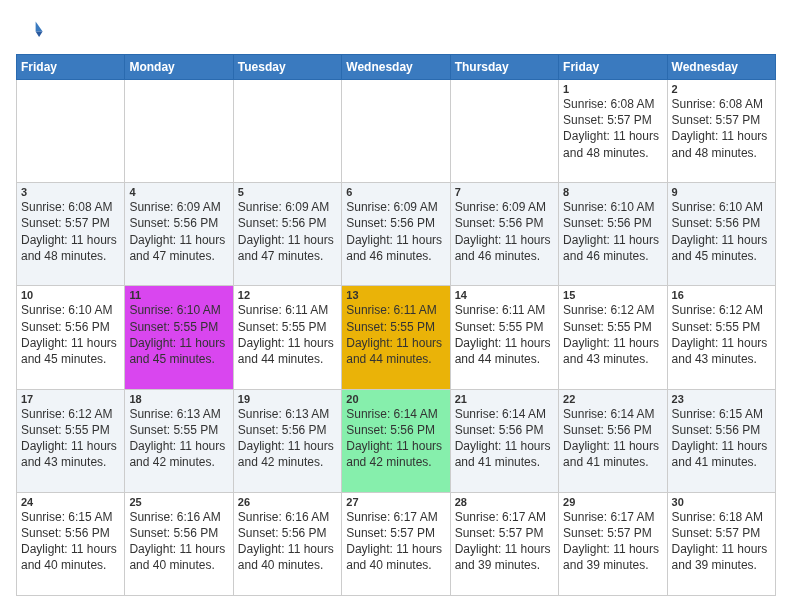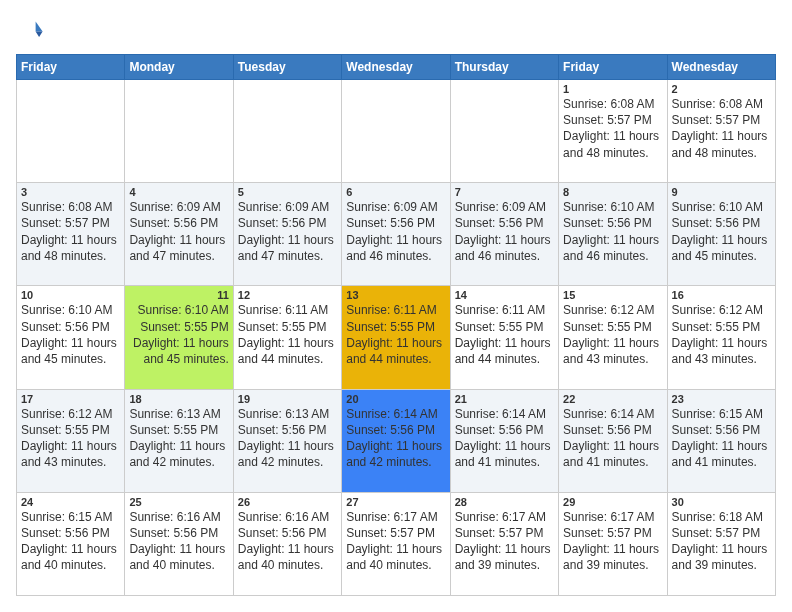--- a/index.html
+++ b/index.html
@@ -205,21 +205,21 @@
           </td>
         </tr>
         <tr>
           <td style="background: rgb(255, 255, 255);">
             <span class="day-num">10</span>
             <div class="day-info" style="white-space: pre-line;">Sunrise: 6:10 AM
 Sunset: 5:56 PM
 Daylight: 11 hours
 and 45 minutes.</div>
           </td>
-          <td style="background: #bef264; text-align: right;">
+          <td style="background: #d946ef;">
             <span class="day-num">11</span>
             <div class="day-info" style="white-space: pre-line;">Sunrise: 6:10 AM
 Sunset: 5:55 PM
 Daylight: 11 hours
 and 45 minutes.</div>
           </td>
           <td style="background: rgb(255, 255, 255); border-radius: 6px;">
             <span class="day-num">12</span>
             <div class="day-info" style="white-space: pre-line;">Sunrise: 6:11 AM
 Sunset: 5:55 PM
@@ -270,21 +270,21 @@
 Daylight: 11 hours
 and 42 minutes.</div>
           </td>
           <td style="background: rgb(240, 244, 248);">
             <span class="day-num">19</span>
             <div class="day-info" style="white-space: pre-line;">Sunrise: 6:13 AM
 Sunset: 5:56 PM
 Daylight: 11 hours
 and 42 minutes.</div>
           </td>
-          <td style="background: #3b82f6; margin-top: 43px;">
+          <td style="background: #86efac; margin-top: 43px;">
             <span class="day-num">20</span>
             <div class="day-info" style="white-space: pre-line;">Sunrise: 6:14 AM
 Sunset: 5:56 PM
 Daylight: 11 hours
 and 42 minutes.</div>
           </td>
           <td style="background: rgb(240, 244, 248);">
             <span class="day-num">21</span>
             <div class="day-info" style="white-space: pre-line;">Sunrise: 6:14 AM
 Sunset: 5:56 PM

